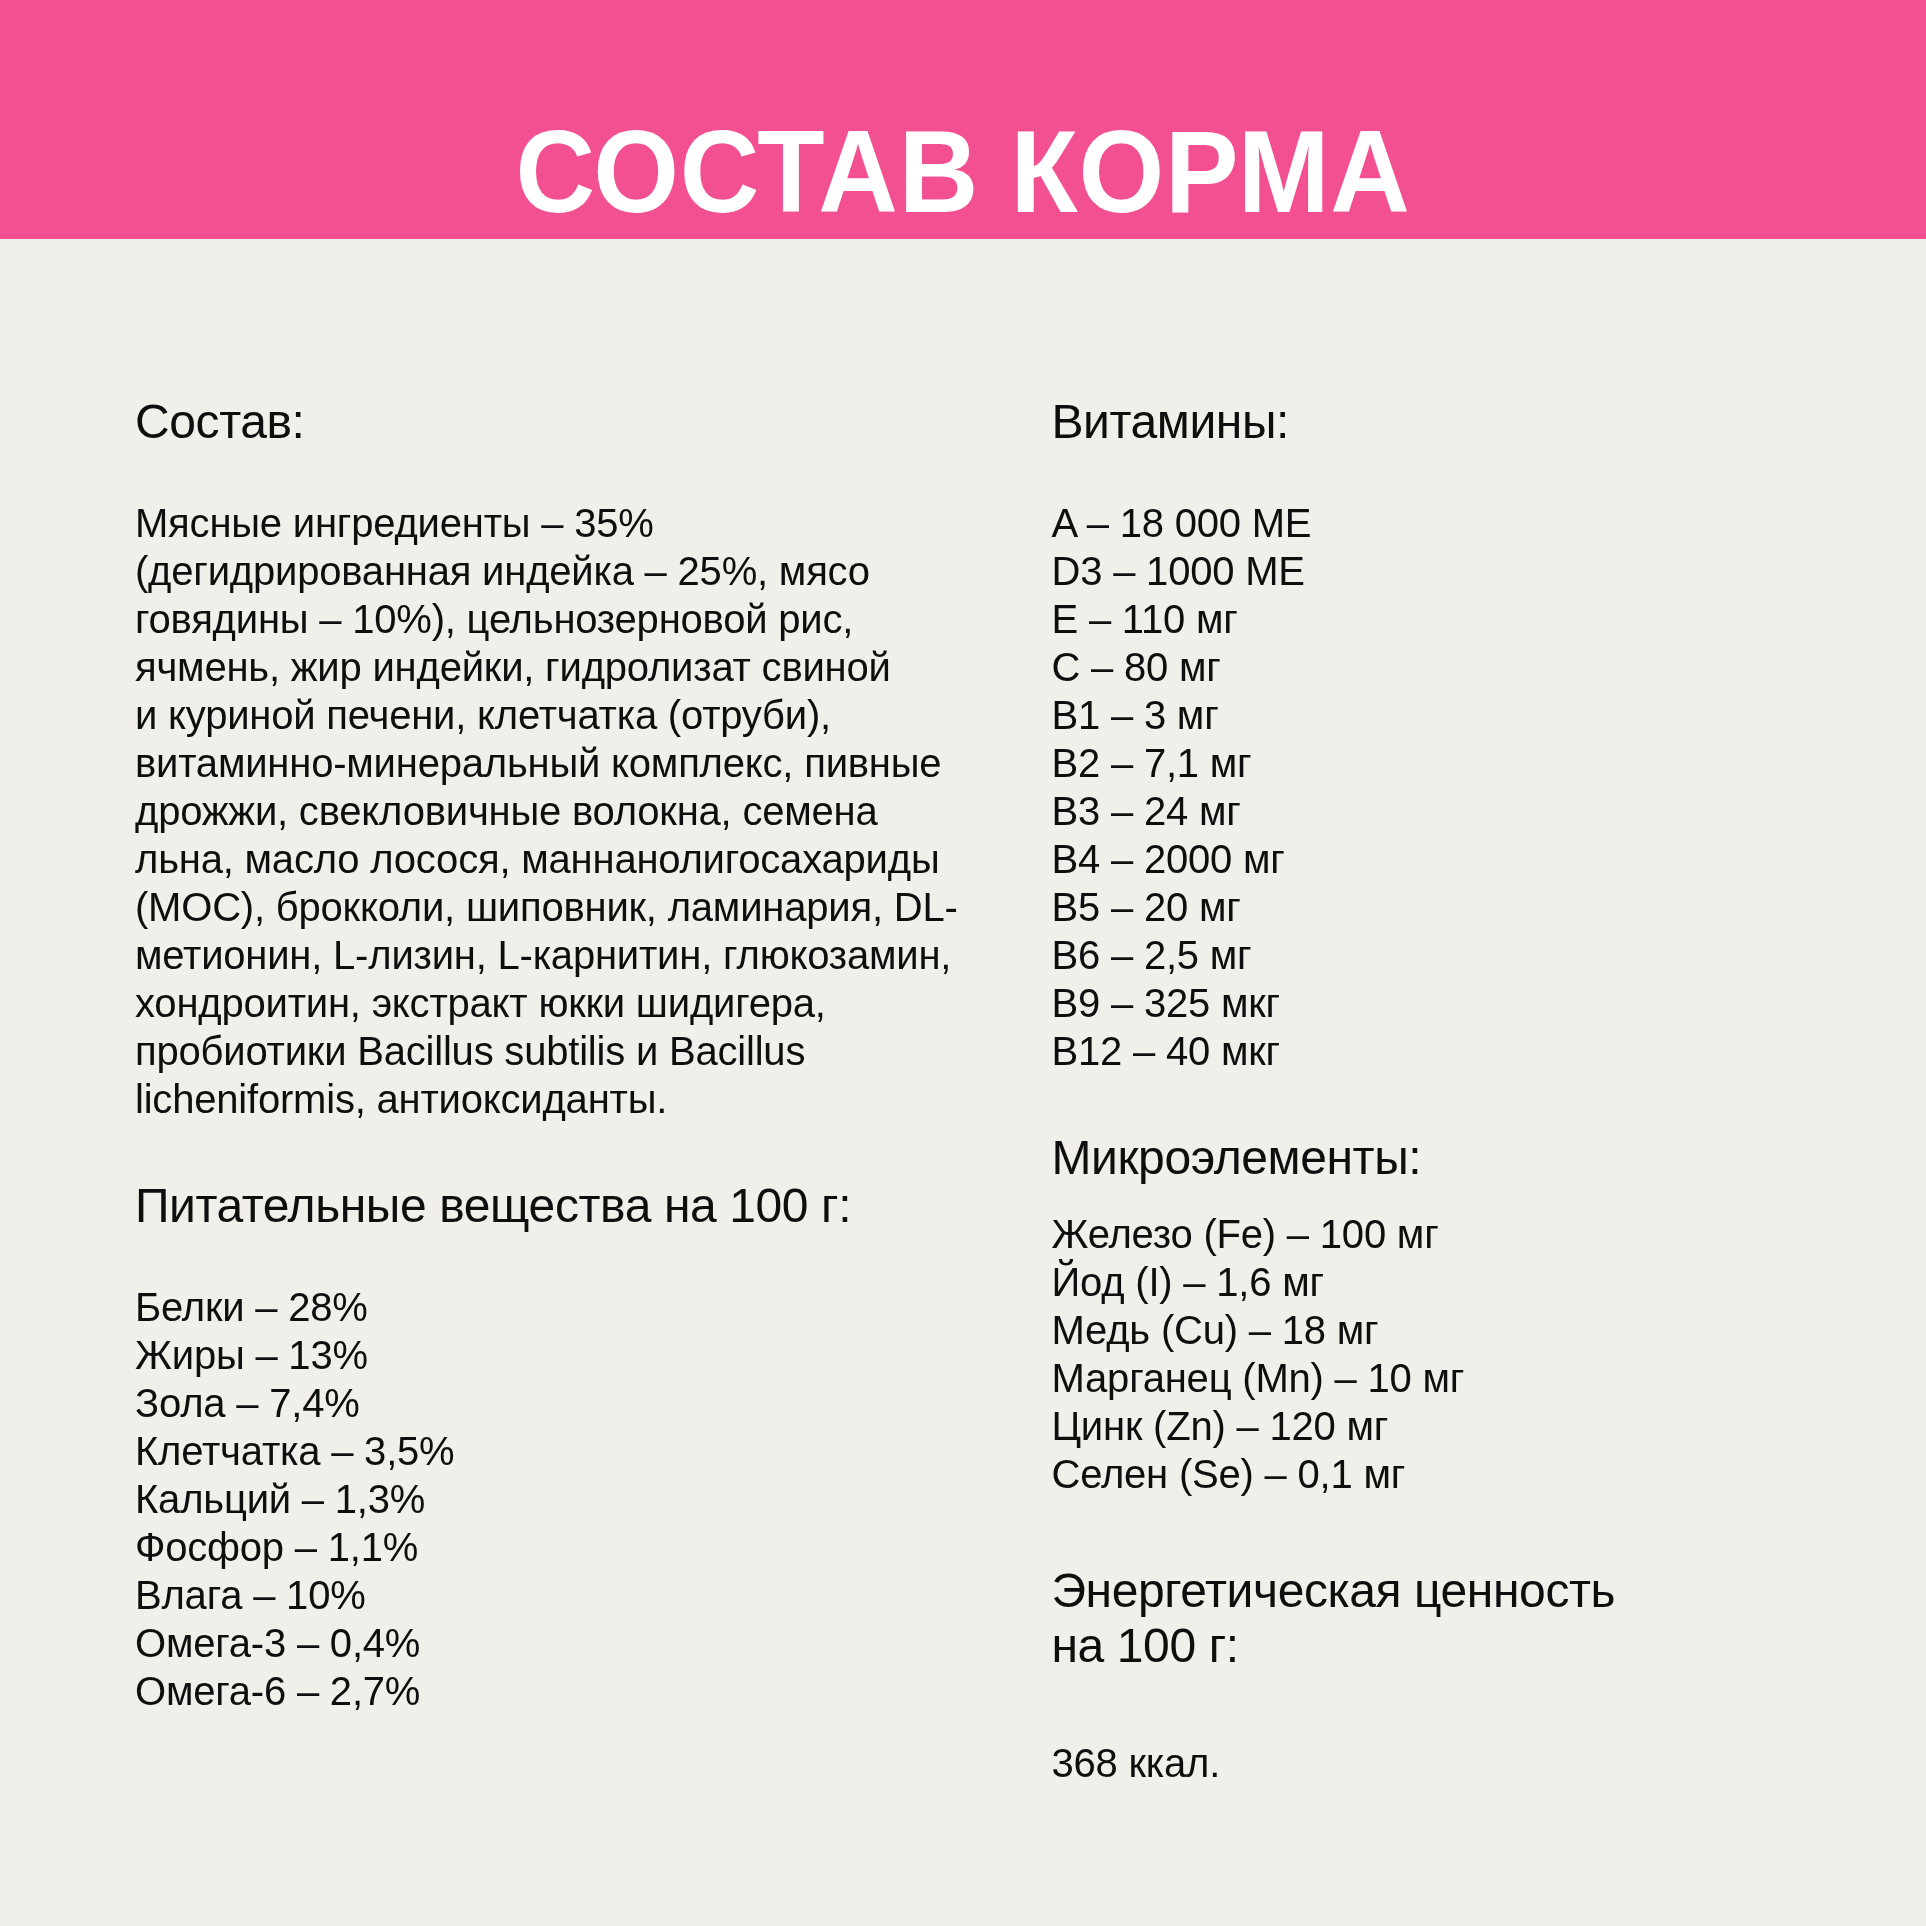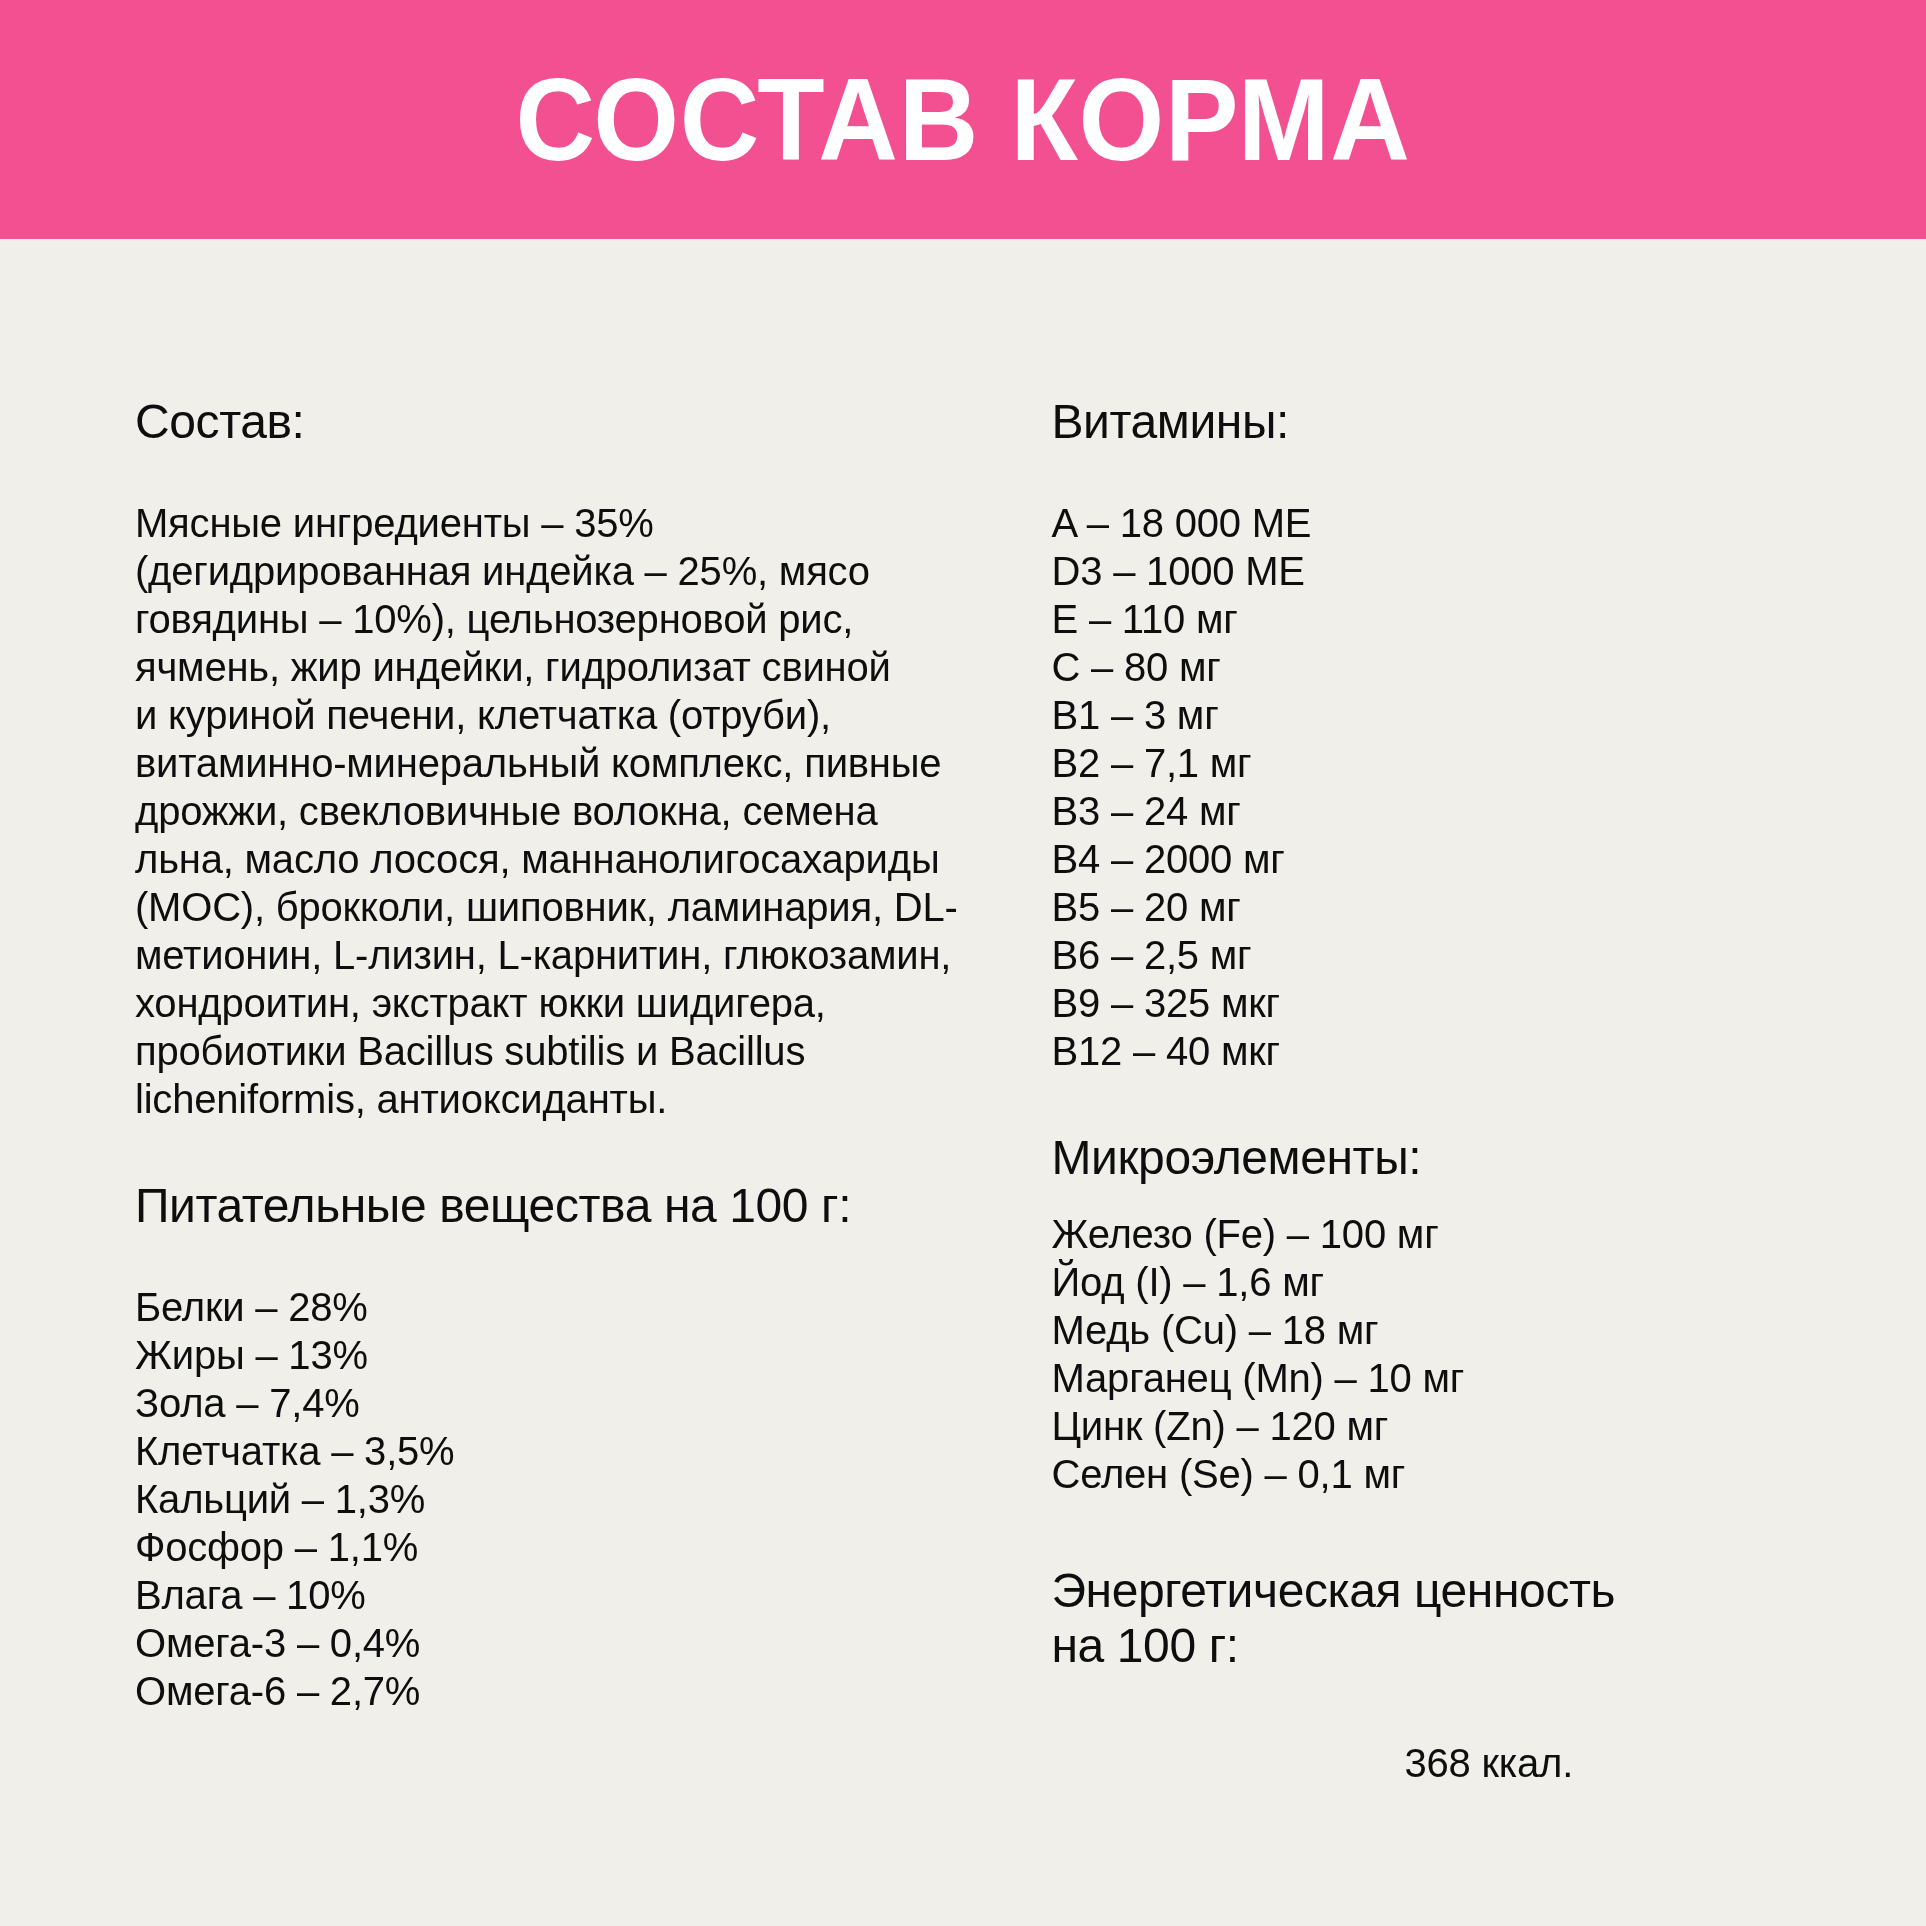--- a/index.html
+++ b/index.html
@@ -13,21 +13,21 @@
     font-family: "Liberation Sans", "DejaVu Sans", sans-serif;
     color: #0E0E0E;
     position: relative;
     overflow: hidden;
   }
   .banner {
     width: 100%;
     height: 239px;
     background: #F35091;
     display: flex;
-    align-items: center;
+    align-items: flex-end;
     justify-content: center;
   }
   .banner-title {
     font-size: 116px;
     font-weight: 700;
     color: #FFFFFF;
     letter-spacing: 0.8px;
     transform: scaleX(0.95);
     transform-origin: center;
     white-space: nowrap;
@@ -77,21 +77,20 @@
   .nutrients-list { margin-top: 49px; }
   .vitamins-list { margin-top: 48px; }
   .micro-heading { margin-top: 54px; }
   .micro-list { margin-top: 24px; }
   .energy-heading { margin-top: 65px; line-height: 1.15; }
   .energy-value {
     margin-top: 65px;
     font-size: 40px;
     line-height: 48px;
     letter-spacing: -0.2px;
-    text-align: center;
   }
 </style>
 </head>
 <body style="background: rgb(240, 239, 233); color: rgb(14, 14, 14);">
 
 <header class="banner" style="background: rgb(243, 80, 145);">
   <div class="banner-title" style="color: rgb(255, 255, 255);">СОСТАВ КОРМА</div>
 </header>
 
 <main class="content">

